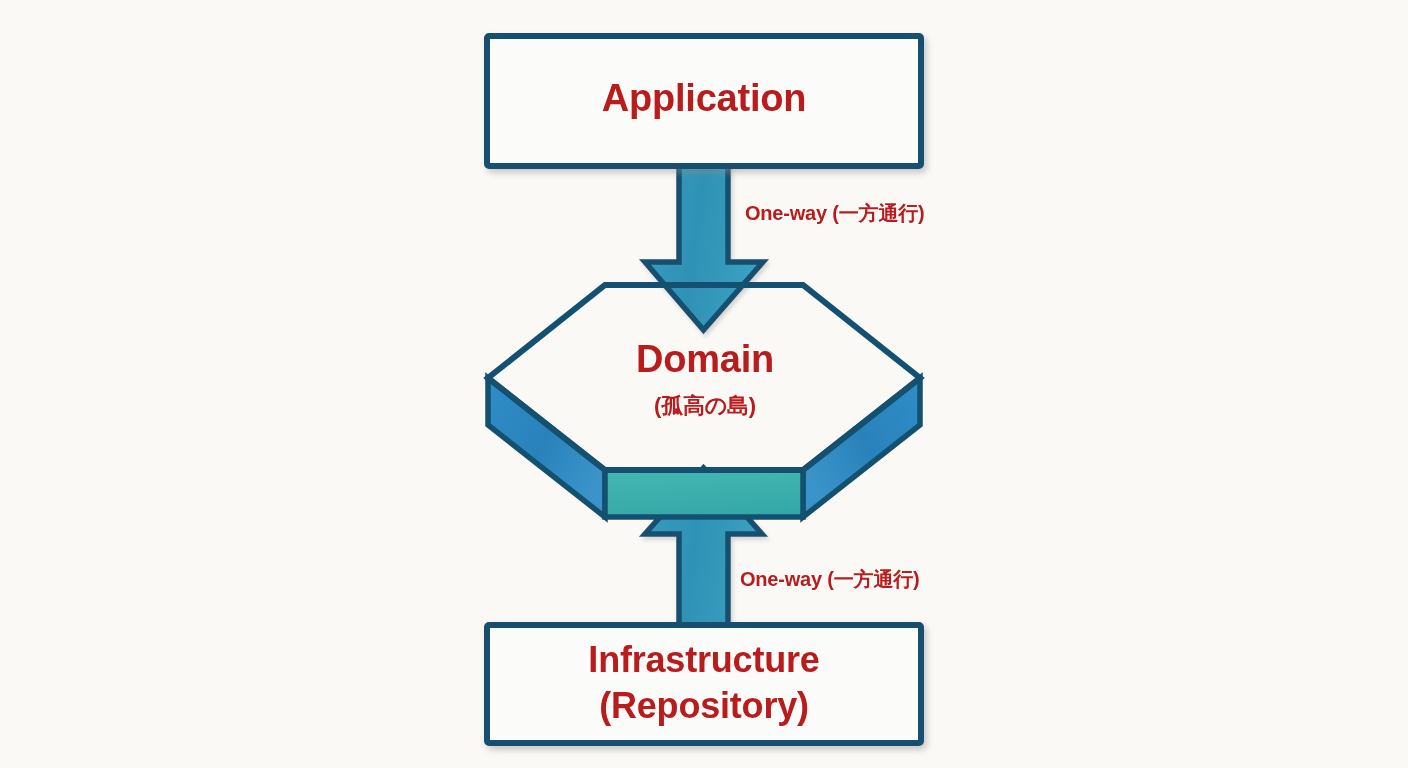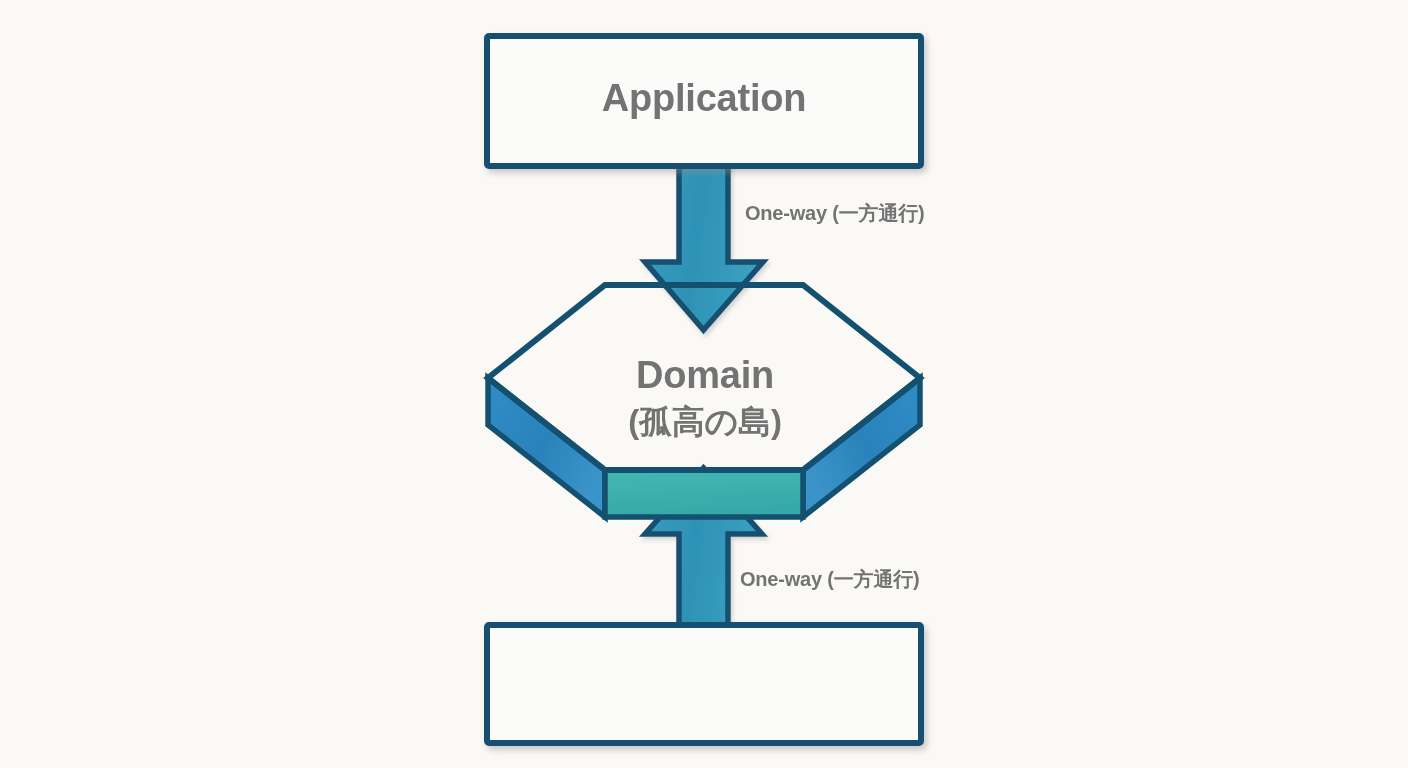--- a/index.html
+++ b/index.html
@@ -24,49 +24,49 @@
     position: absolute;
     left: 0;
     top: 0;
     width: 1408px;
     height: 768px;
   }
 
   
   .txt {
     position: absolute;
-    color: #737373;
+    color: #b91c1c;
     font-weight: bold;
     white-space: nowrap;
     letter-spacing: -0.2px;
     text-shadow: 0 1px 0 rgba(255,255,255,0.45);
   }
 
   #app-title {
     left: 487px;
     top: 72px;
     width: 434px;
     text-align: center;
     font-size: 38px;
     line-height: 52px;
   }
 
   #domain-block {
     left: 563px;
-    top: 351px;
+    top: 335px;
     width: 284px;
     text-align: center;
   }
   #domain-title {
     font-size: 38px;
     line-height: 48px;
     display: block;
   }
   #domain-sub {
-    font-size: 33px;
+    font-size: 22px;
     line-height: 46px;
     display: block;
   }
 
   #infra-block {
     left: 487px;
     top: 637px;
     width: 434px;
     text-align: center;
   }
@@ -189,18 +189,22 @@
     </g>
   </svg>
 
   <div class="txt" id="app-title">Application</div>
 
   <div class="txt" id="domain-block">
     <span id="domain-title">Domain</span>
     <span id="domain-sub">(孤高の島)</span>
   </div>
 
+  <div class="txt" id="infra-block">
+    <span id="infra-title">Infrastructure</span>
+    <span id="infra-sub">(Repository)</span>
+  </div>
 
   <div class="txt edge-label" id="label-down">One-way (一方通行)</div>
 
   <div class="txt edge-label" id="label-up">One-way (一方通行)</div>
 
 </div>
 
 </body></html>

